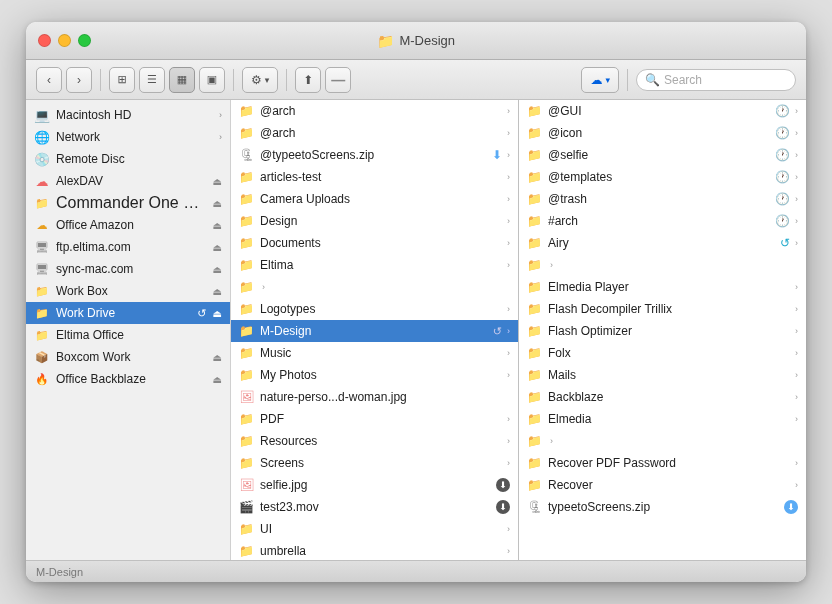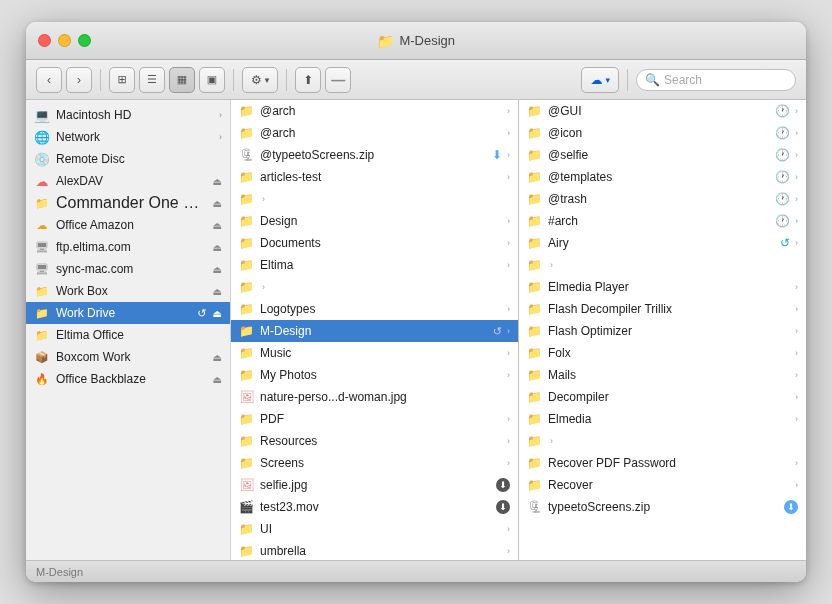--- a/index.html
+++ b/index.html
@@ -308,20 +308,21 @@
               <span class="fr-arrow">›</span>
             </div>
           </div>
           <div class="file-row">
             <span class="fr-icon folder-blue">📁</span>
             <span class="fr-name">articles-test</span>
             <span class="fr-arrow">›</span>
           </div>
           <div class="file-row">
             <span class="fr-icon folder-blue">📁</span>
+            <span class="fr-name">Camera Uploads</span>
             <span class="fr-arrow">›</span>
           </div>
           <div class="file-row">
             <span class="fr-icon folder-blue">📁</span>
             <span class="fr-name">Design</span>
             <span class="fr-arrow">›</span>
           </div>
           <div class="file-row">
             <span class="fr-icon folder-blue">📁</span>
             <span class="fr-name">Documents</span>
@@ -491,21 +492,21 @@
             <span class="fr-name">Folx</span>
             <span class="fr-arrow">›</span>
           </div>
           <div class="file-row">
             <span class="fr-icon folder-blue">📁</span>
             <span class="fr-name">Mails</span>
             <span class="fr-arrow">›</span>
           </div>
           <div class="file-row">
             <span class="fr-icon folder-blue">📁</span>
-            <span class="fr-name">Decompiler</span>
+            <span class="fr-name">Backblaze</span>
             <span class="fr-arrow">›</span>
           </div>
           <div class="file-row">
             <span class="fr-icon folder-blue">📁</span>
             <span class="fr-name">Elmedia</span>
             <span class="fr-arrow">›</span>
           </div>
           <div class="file-row">
             <span class="fr-icon folder-blue">📁</span>
             <span class="fr-arrow">›</span>

